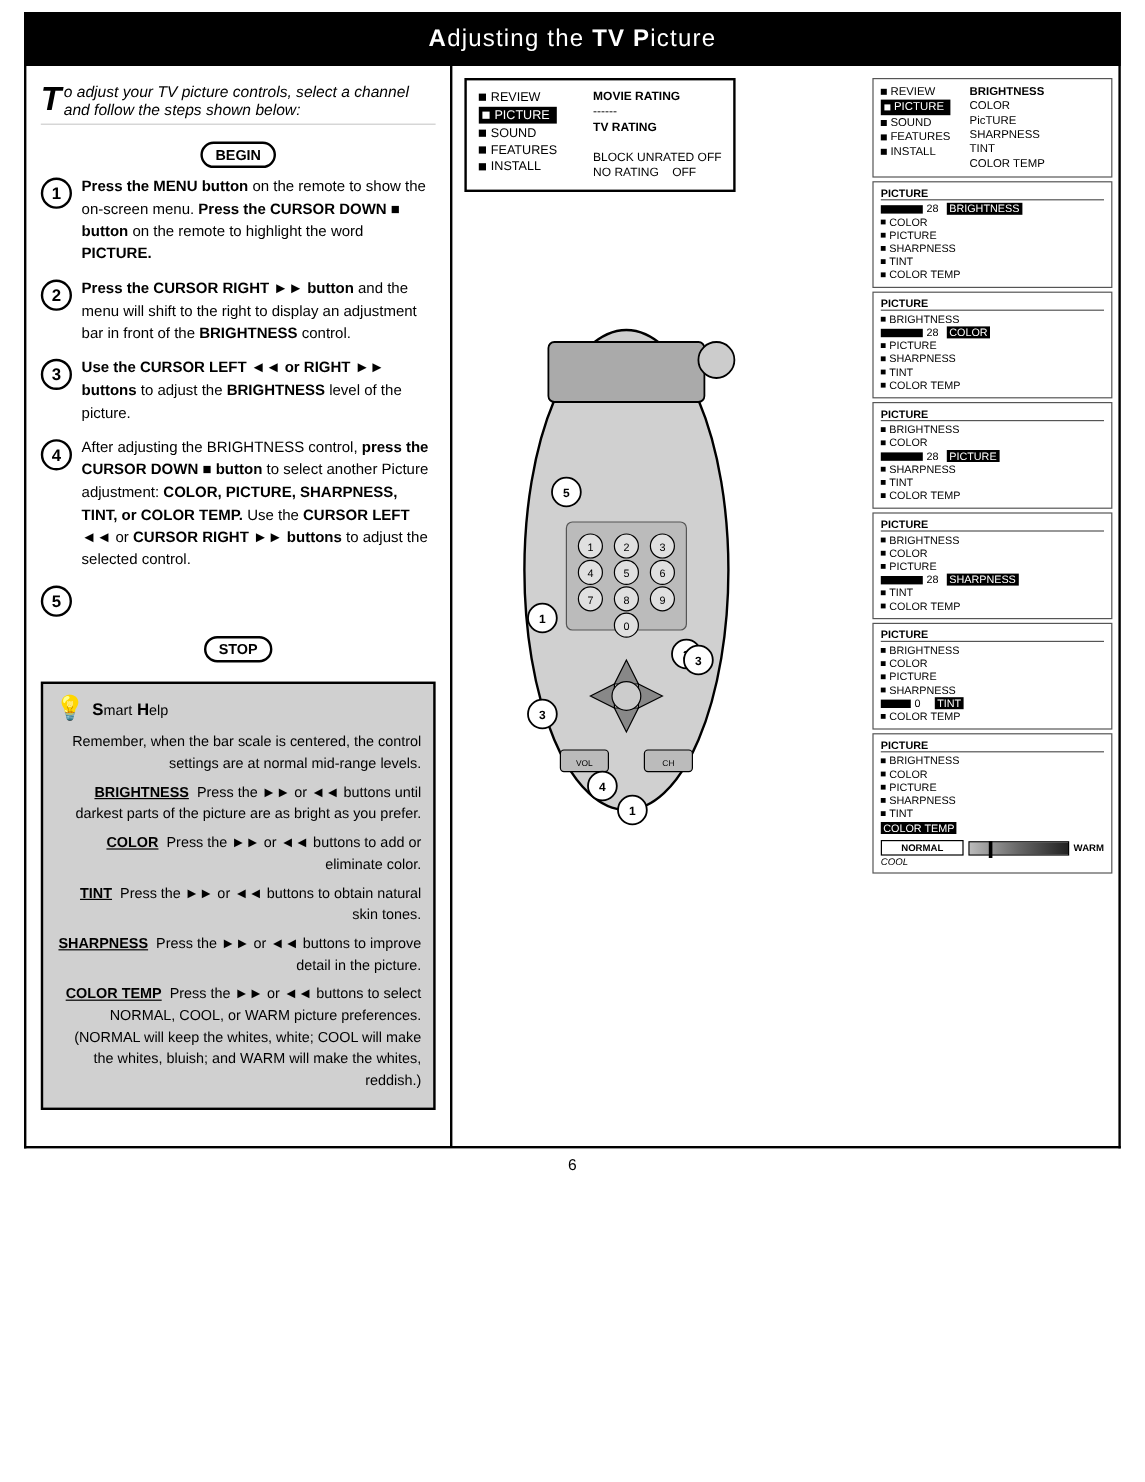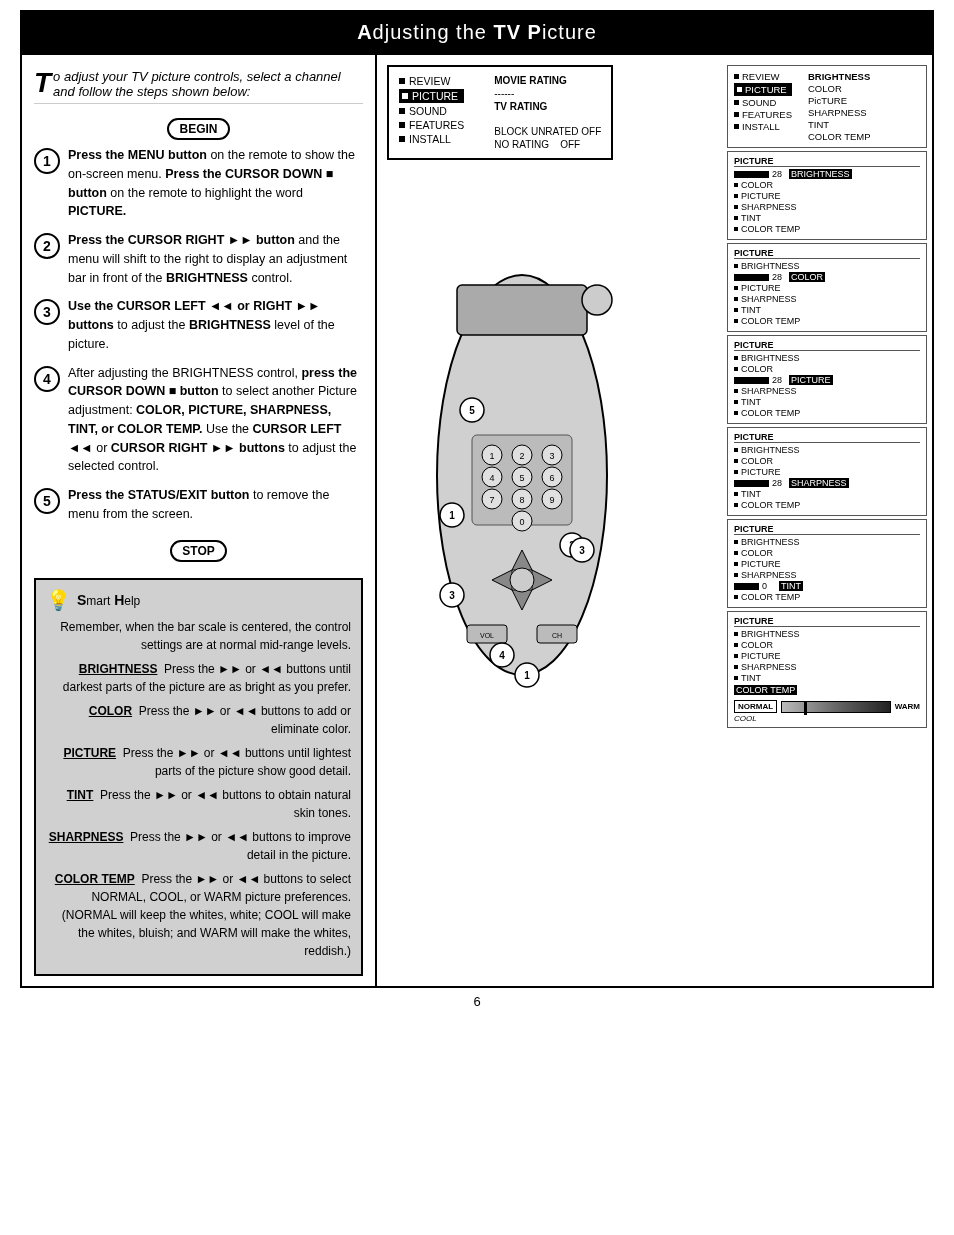--- a/index.html
+++ b/index.html
@@ -193,23 +193,20 @@
 
     <div class="step">
       <div class="step-num">4</div>
       <div class="step-text">
         After adjusting the BRIGHTNESS control, <b>press the CURSOR DOWN ■ button</b> to select another Picture adjustment: <b>COLOR, PICTURE, SHARPNESS, TINT, or COLOR TEMP.</b> Use the <b>CURSOR LEFT ◄◄</b> or <b>CURSOR RIGHT ►► buttons</b> to adjust the selected control.
       </div>
     </div>
 
     <div class="step">
       <div class="step-num">5</div>
-      <div class="step-text">
-        <b>Press the STATUS/EXIT button</b> to remove the menu from the screen.
-      </div>
     </div>
 
     <div style="text-align:center;">
       <span class="stop-badge">STOP</span>
     </div>
 
     <div class="smart-help">
       <div class="smart-help-title">
         <span class="lightbulb-icon">💡</span>
         <span>S<span style="font-weight:normal;font-size:12px;">mart</span> H<span style="font-weight:normal;font-size:12px;">elp</span></span>
@@ -220,24 +217,20 @@
         <div class="sh-item">
           <span class="sh-label">BRIGHTNESS</span>
           &nbsp;Press the ►► or ◄◄ buttons until darkest parts of the picture are as bright as you prefer.
         </div>
 
         <div class="sh-item">
           <span class="sh-label">COLOR</span>
           &nbsp;Press the ►► or ◄◄ buttons to add or eliminate color.
         </div>
 
-        <div class="sh-item">
-          <span class="sh-label">PICTURE</span>
-          &nbsp;Press the ►► or ◄◄ buttons until lightest parts of the picture show good detail.
-        </div>
 
         <div class="sh-item">
           <span class="sh-label">TINT</span>
           &nbsp;Press the ►► or ◄◄ buttons to obtain natural skin tones.
         </div>
 
         <div class="sh-item">
           <span class="sh-label">SHARPNESS</span>
           &nbsp;Press the ►► or ◄◄ buttons to improve detail in the picture.
         </div>
@@ -484,21 +477,21 @@
         </div>
         <div style="margin:1px 0;font-size:9px;display:flex;align-items:center;gap:3px;">
           <span style="width:4px;height:4px;background:#000;display:inline-block;"></span>
             <span>TINT</span>
         </div>
         <div style="margin:1px 0;font-size:9px;background:#000;color:#fff;padding:0 2px;display:inline-block;">COLOR TEMP</div>
         
         <div style="margin-top:4px;">
           <div style="display:flex;align-items:center;gap:4px;font-size:8.5px;">
             <div style="display:flex;flex-direction:column;align-items:center;">
-              <div style="border:1px solid #000;padding:1px 3px;font-size:8px;font-weight:bold;">NORMAL</div>
+              <div style="border:1px solid #000;padding:1px 16px;font-size:8px;font-weight:bold;">NORMAL</div>
             </div>
             <div style="flex:1;height:12px;background:linear-gradient(to right,#bbb,#666,#222);border:1px solid #000;position:relative;">
               <div style="position:absolute;top:-1px;left:20%;width:3px;height:14px;background:#000;"></div>
             </div>
             <div style="font-size:8px;font-weight:bold;">WARM</div>
           </div>
           <div style="display:flex;gap:4px;font-size:8px;margin-top:1px;font-style:italic;">
             <span>COOL</span>
           </div>
         </div>

